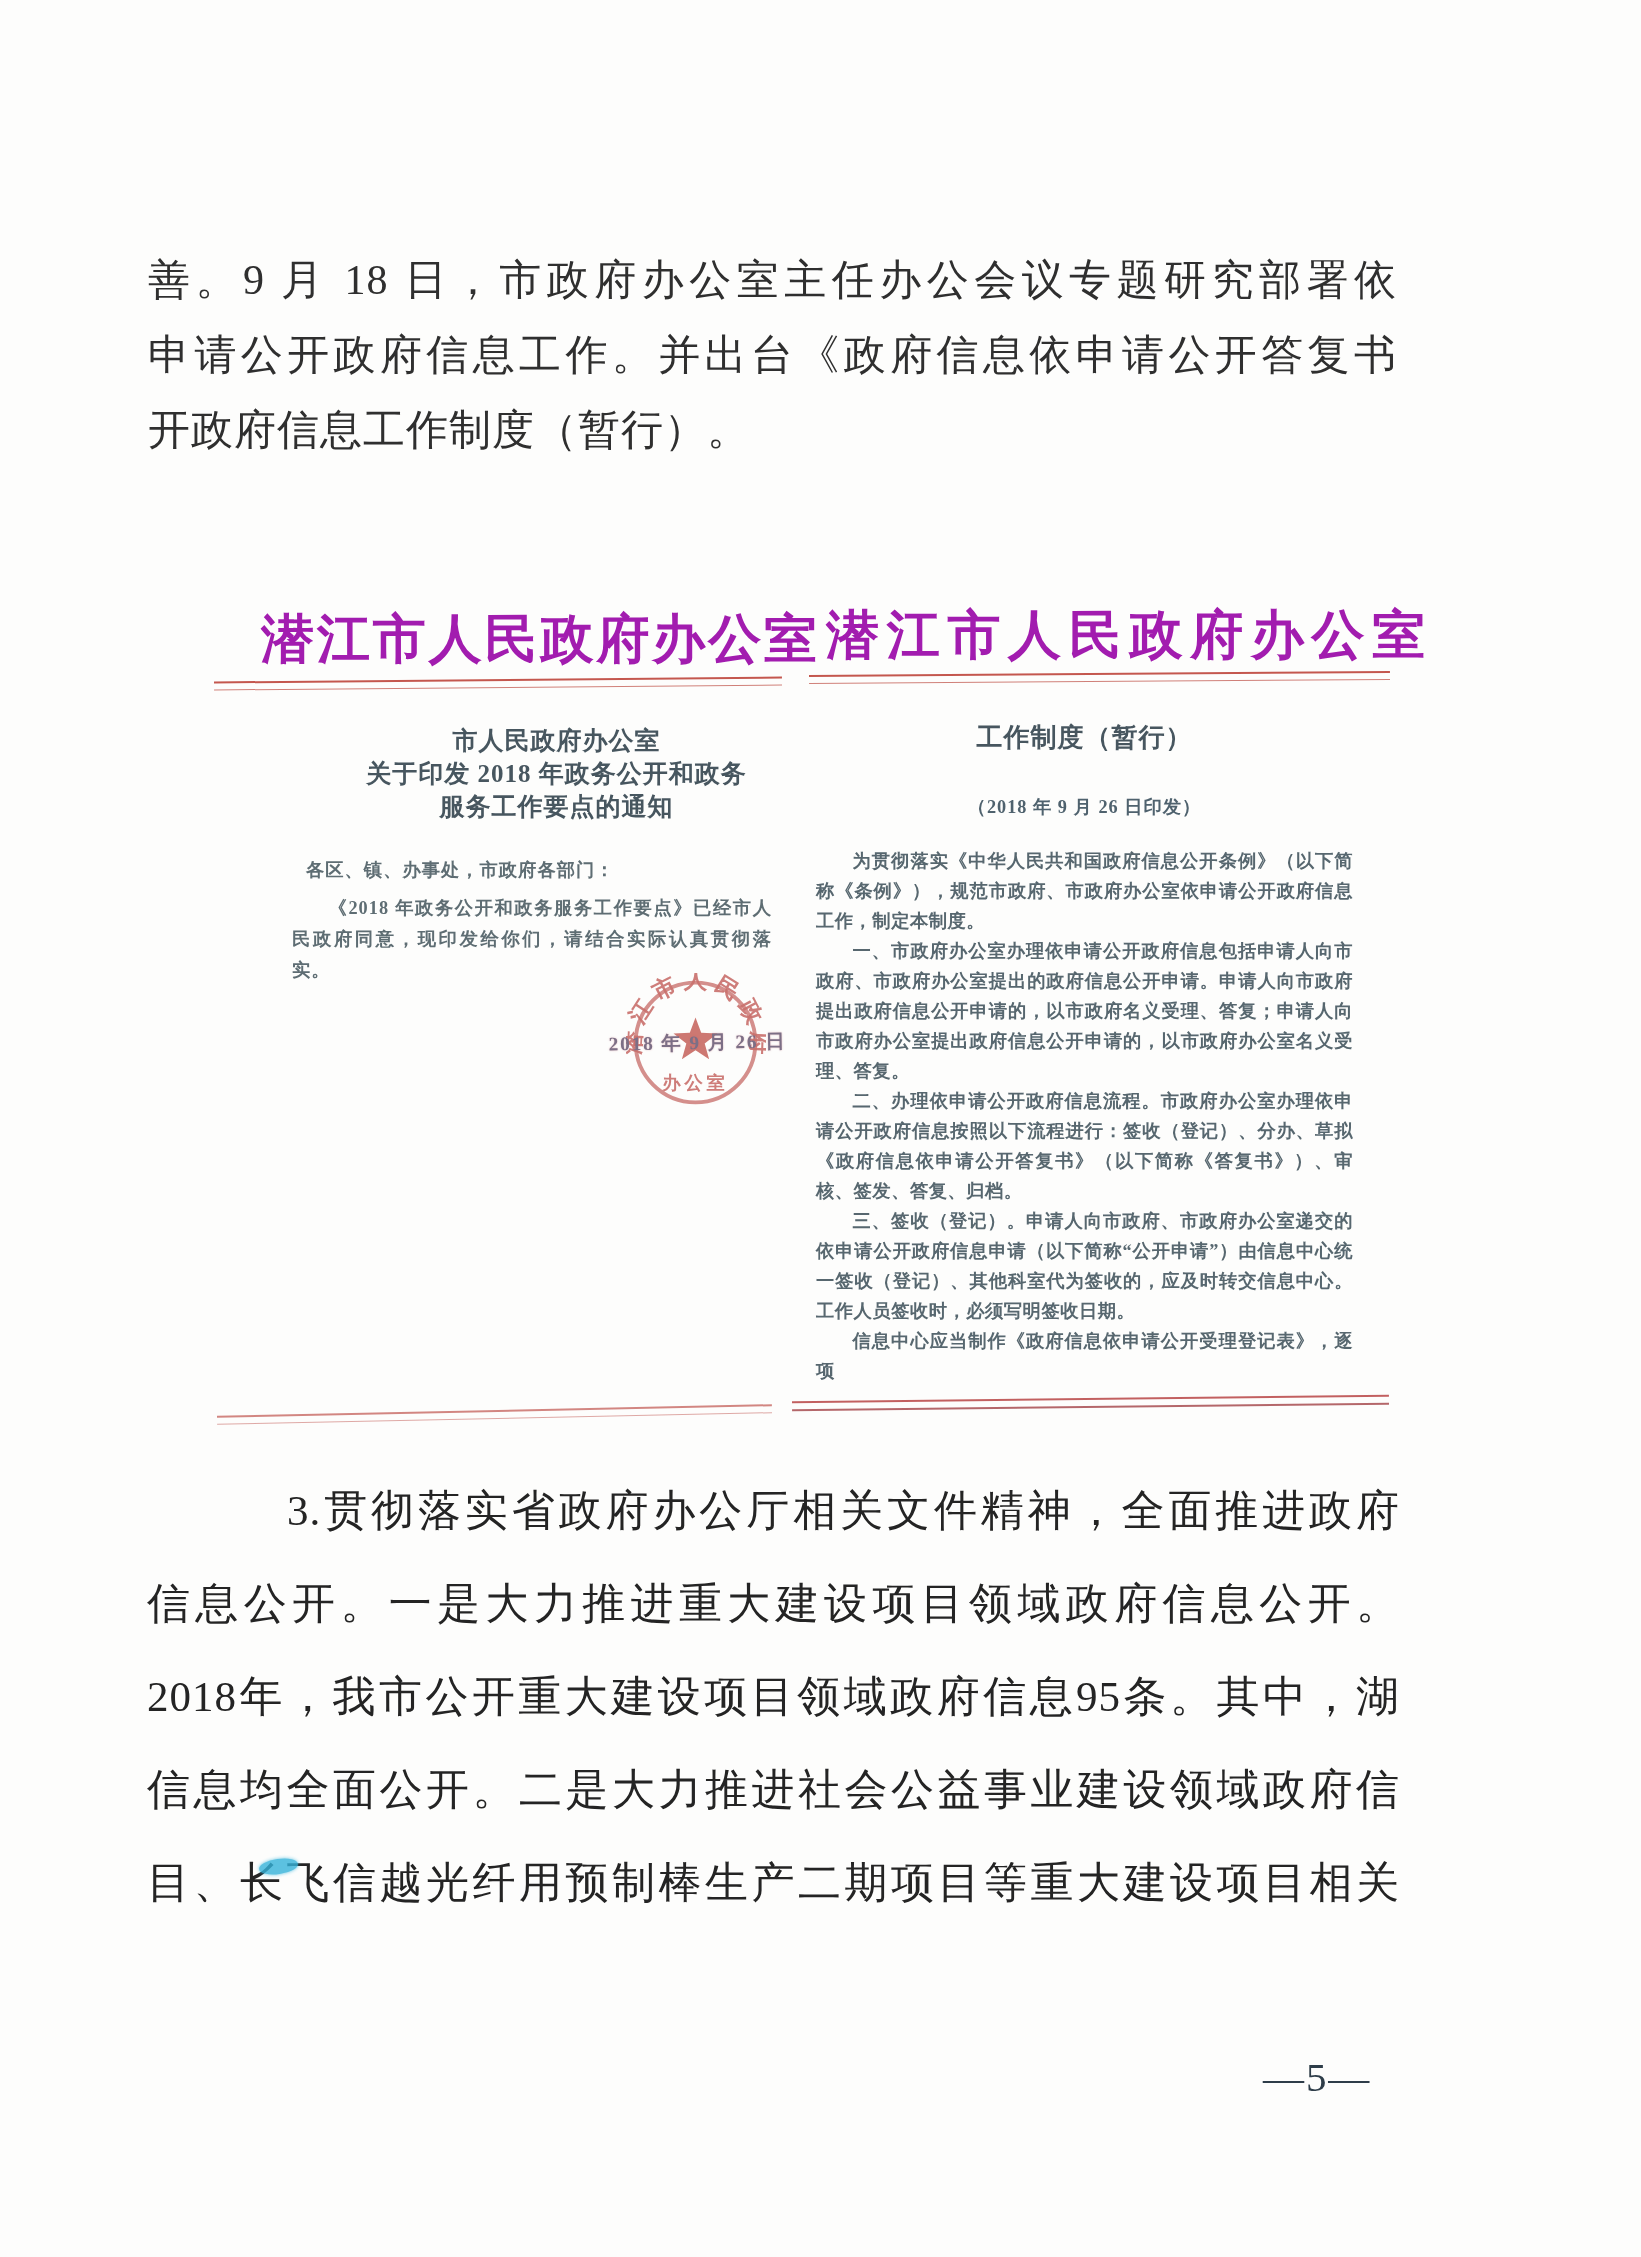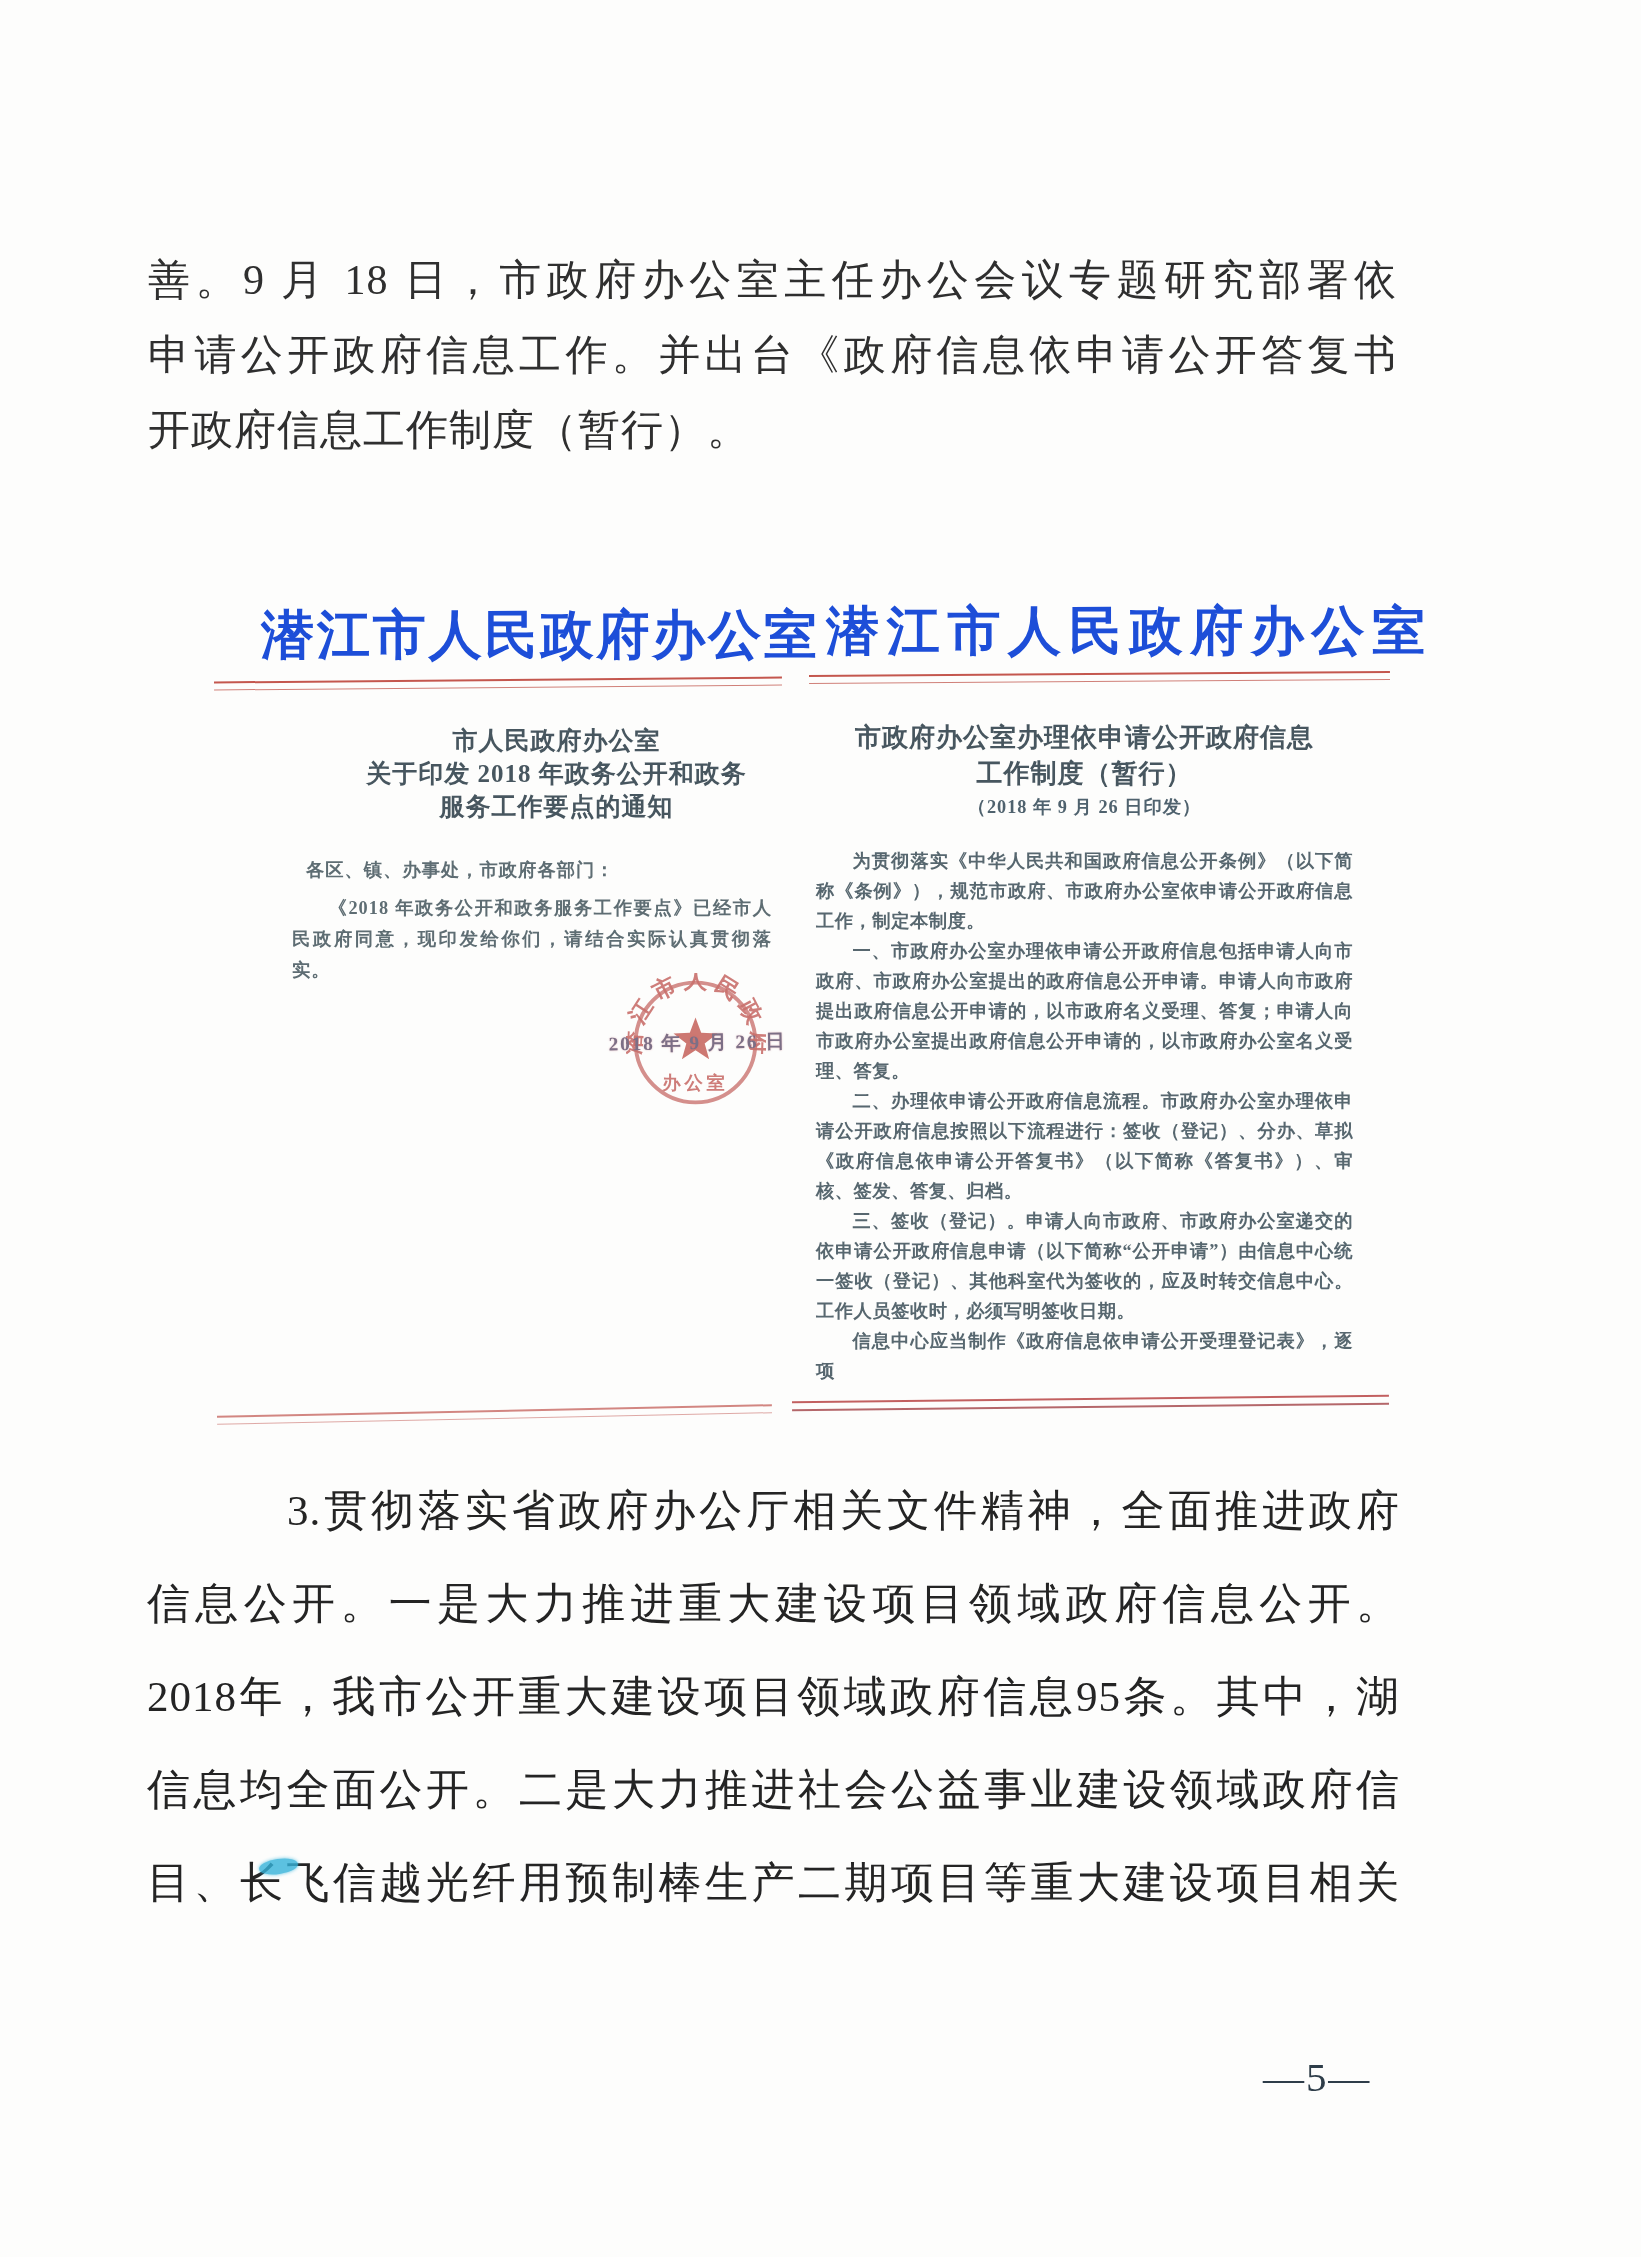--- a/index.html
+++ b/index.html
@@ -16,23 +16,22 @@
   #intro{left:148px;top:243px;width:1249px;color:#2f2f2f;}
   #intro .line{
     font-size:42px;line-height:75px;height:75px;
     text-align:justify;text-align-last:justify;
     white-space:normal;letter-spacing:1px;
   }
   #intro .line.last{text-align-last:left;}
 
   
   .doc-header{
-    font-weight:bold;color:#1d4ed8;font-size:53px;line-height:58px;
+    font-weight:bold;color:#a21caf;font-size:53px;line-height:58px;
     white-space:nowrap;
-    font-family:Liberation Mono, monospace;
   }
   .header-rule{
     height:5.8px;border-top:2.9px solid #c4574e;border-bottom:1.9px solid #d08079;
   }
   .doc-title{
     font-weight:bold;color:#47565f;text-align:center;
   }
   .doc-bottom-rule{height:5.8px;}
 
   
@@ -123,21 +122,20 @@
     </svg>
   </div>
   <div id="seal-date" class="abs">2018 年 9 月 26 日</div>
 
   <div class="abs doc-bottom-rule" style="left:217px;top:1410px;width:555px;transform:rotate(-1.2deg);border-top:2.9px solid rgba(192,84,78,.7);border-bottom:1.9px solid rgba(192,84,78,.5);"></div>
 
   <div class="abs doc-header" style="left:826px;top:606px;letter-spacing:7.7px;">潜江市人民政府办公室</div>
   <div class="abs header-rule" style="left:809px;top:673px;width:581px;transform:rotate(-0.4deg);"></div>
 
   <div id="right-doc-title" class="abs doc-title">
-    <div>市政府办公室办理依申请公开政府信息</div>
     <div>工作制度（暂行）</div>
   </div>
   <div id="right-doc-date" class="abs">（2018 年 9 月 26 日印发）</div>
 
   <div id="right-doc-body" class="abs">
     <p>为贯彻落实《中华人民共和国政府信息公开条例》（以下简称《条例》），规范市政府、市政府办公室依申请公开政府信息工作，制定本制度。</p>
     <p>一、市政府办公室办理依申请公开政府信息包括申请人向市政府、市政府办公室提出的政府信息公开申请。申请人向市政府提出政府信息公开申请的，以市政府名义受理、答复；申请人向市政府办公室提出政府信息公开申请的，以市政府办公室名义受理、答复。</p>
     <p>二、办理依申请公开政府信息流程。市政府办公室办理依申请公开政府信息按照以下流程进行：签收（登记）、分办、草拟《政府信息依申请公开答复书》（以下简称《答复书》）、审核、签发、答复、归档。</p>
     <p>三、签收（登记）。申请人向市政府、市政府办公室递交的依申请公开政府信息申请（以下简称“公开申请”）由信息中心统一签收（登记）、其他科室代为签收的，应及时转交信息中心。工作人员签收时，必须写明签收日期。</p>
     <p>信息中心应当制作《政府信息依申请公开受理登记表》，逐项</p>

